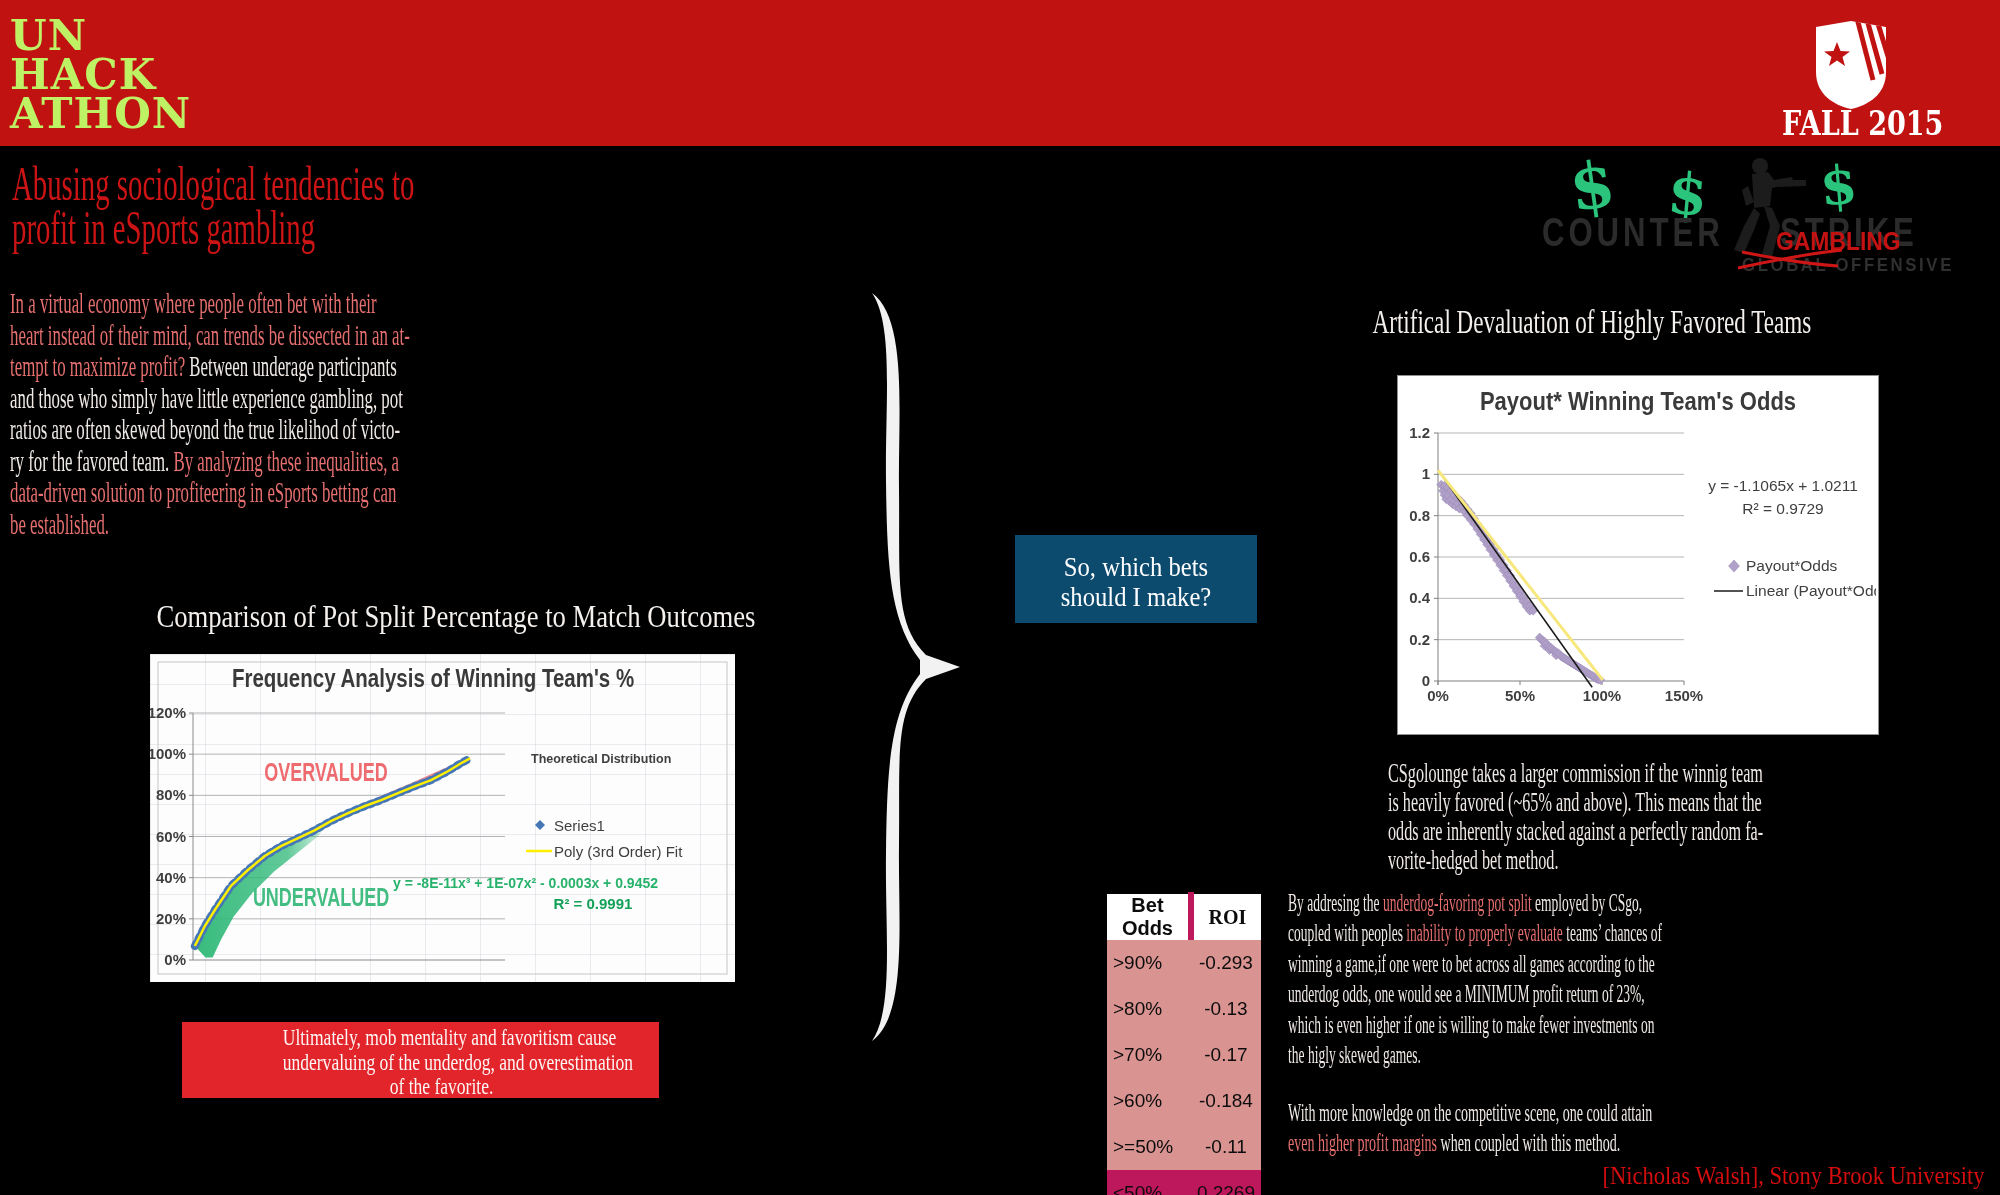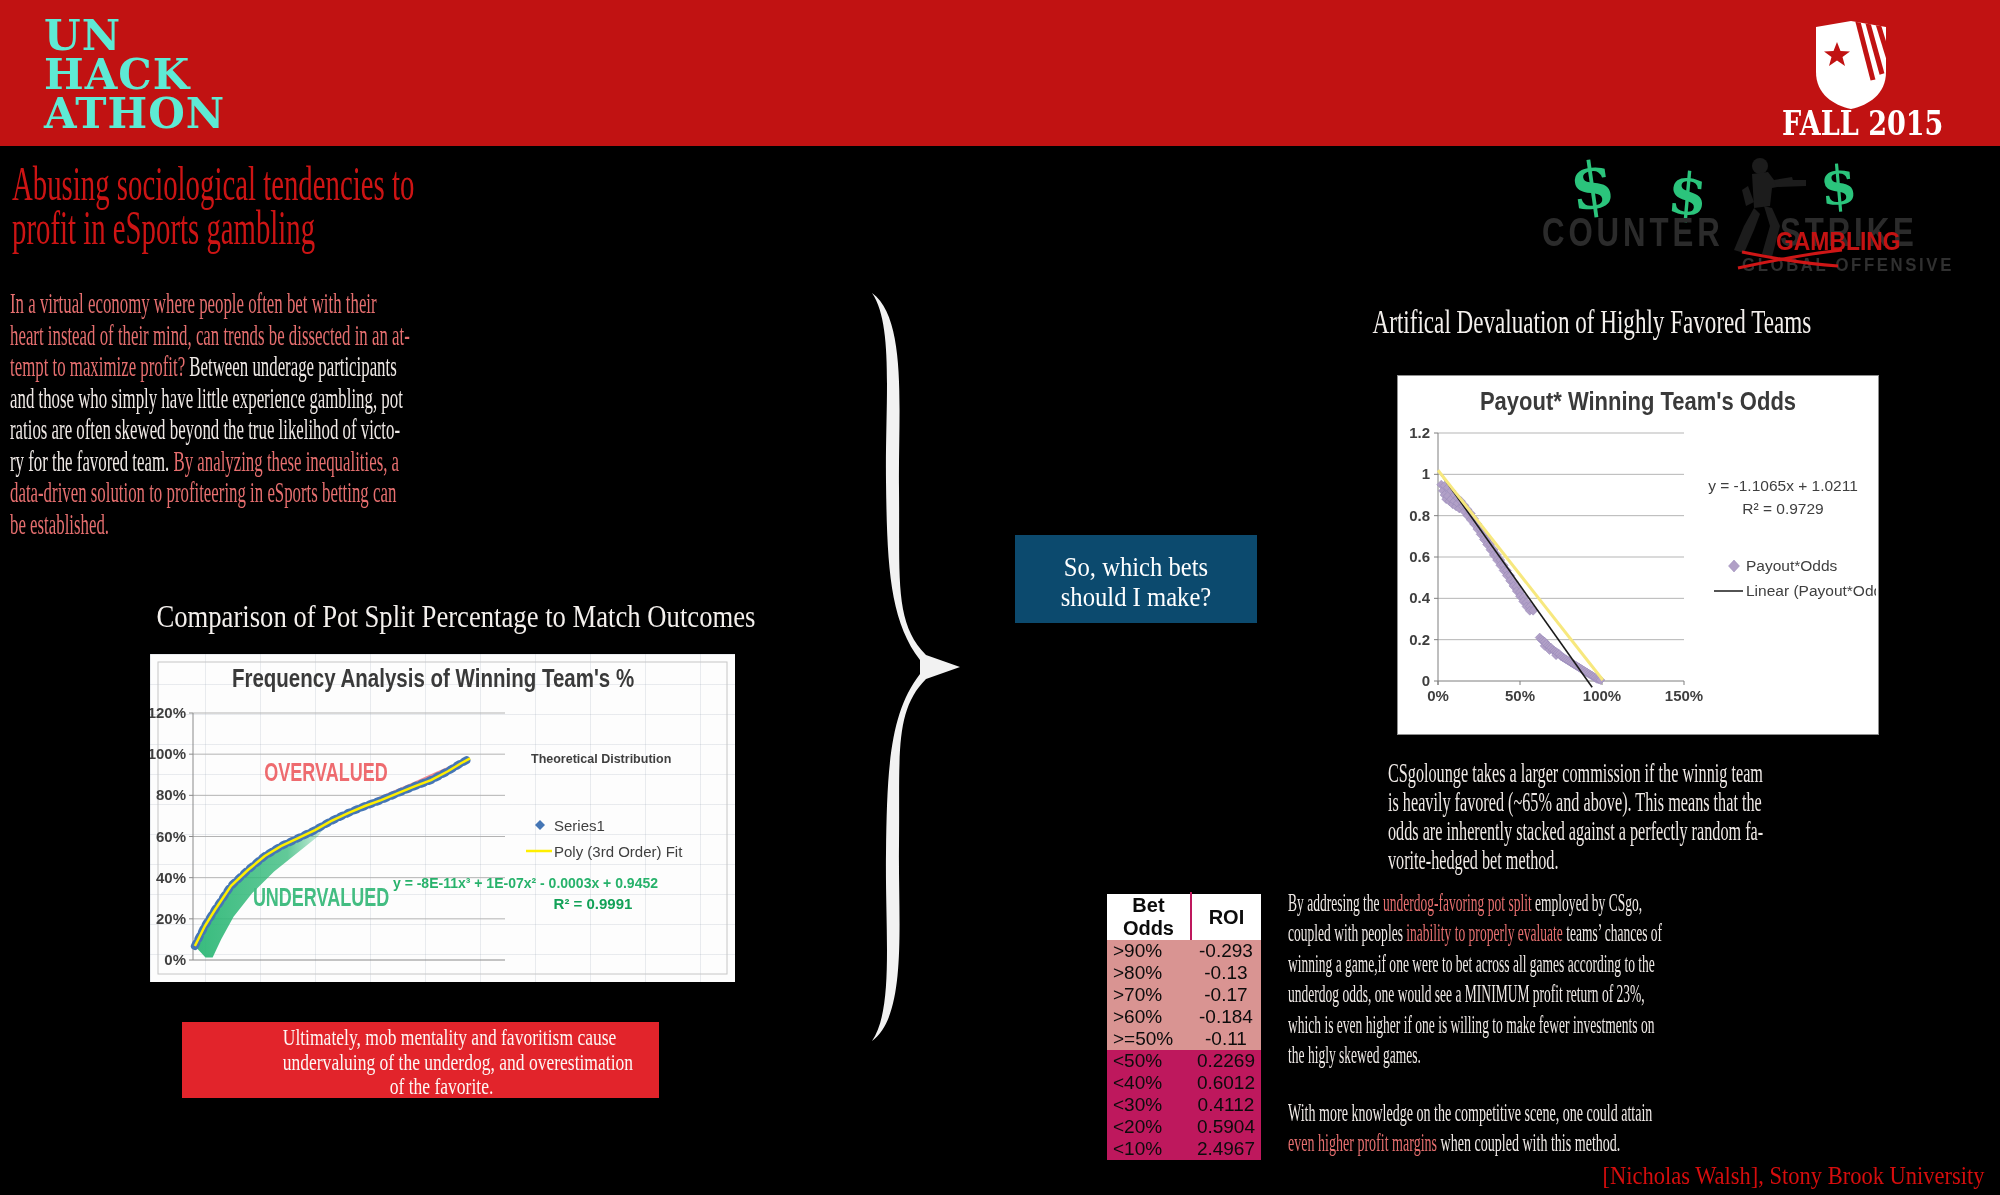--- a/index.html
+++ b/index.html
@@ -1,21 +1,21 @@
 <!DOCTYPE html>
 <html><head>
 <meta charset="utf-8">
 <style>
   html,body{margin:0;padding:0;background:#000;}
   .stage{position:relative;width:2000px;height:1195px;background:#000;overflow:hidden;
          font-family:"Liberation Serif", serif;}
   
   .banner{position:absolute;left:0;top:0;width:2000px;height:146px;background:#c11212;}
-  .logo{position:absolute;left:10px;top:16px;color:#5eead4;font-family:"DejaVu Serif",serif;
-        font-weight:bold;font-size:42px;line-height:39px;letter-spacing:1px;margin-left:34px;}
+  .logo{position:absolute;left:10px;top:16px;color:#bef264;font-family:"DejaVu Serif",serif;
+        font-weight:bold;font-size:42px;line-height:39px;letter-spacing:1px;}
   .shield{position:absolute;left:1815px;top:20px;}
   .fall{position:absolute;left:1768px;top:104px;width:156px;text-align:center;color:#fff;
         font-family:"DejaVu Serif",serif;font-weight:bold;font-size:33px;
         transform:scaleX(.82);transform-origin:center top;white-space:nowrap;}
   
   .cs-word{position:absolute;color:#2b2b2b;font-family:"Liberation Sans",sans-serif;
            font-weight:bold;font-size:40px;letter-spacing:5px;transform:scaleX(.78);
            transform-origin:left top;white-space:nowrap;}
   .dollar{position:absolute;color:#2bc47c;font-family:"DejaVu Serif",serif;font-weight:bold;}
   .gambling{position:absolute;left:1776px;top:226px;color:#c41212;font-family:"Liberation Sans",sans-serif;
@@ -47,22 +47,22 @@
                  transform:scaleX(.88);transform-origin:center top;white-space:nowrap;}
   
   .right-heading{position:absolute;left:1298px;top:304px;width:497px;text-align:center;color:#f4f0ed;
                  font-size:33px;transform:scaleX(.70);transform-origin:center top;white-space:nowrap;}
   .chart2-box{position:absolute;left:1397px;top:375px;width:480px;height:358px;background:#fff;
               border:1px solid #8f8f8f;}
   .bet-table{position:absolute;left:1105px;top:892px;width:158px;border-collapse:collapse;
              font-family:"Liberation Sans",sans-serif;font-size:19px;color:#0c0c0c;
              border:2px solid #000;}
   .bet-table th{background:#fff;font-weight:bold;font-size:20px;height:24px;padding:0 6px;}
-  .bet-table th + th{border-left:2px solid #be185d;}
-  .bet-table td{height:22px;padding:0 6px;}
+  .bet-table th + th{border-left:6px solid #be185d;font-family:Liberation Serif, serif;}
+  .bet-table td{height:22px;padding:12px 6px;}
   .bet-table td.odds{text-align:left;} .bet-table td.roi{text-align:center;}
   .bet-table tr.loss td{background:#d99492;} .bet-table tr.gain td{background:#be185d;}
   .rp{position:absolute;font-size:27px;line-height:29px;transform-origin:left top;white-space:nowrap;}
   .p1{left:1388px;top:759px;transform:scaleX(.60);}
   .p2{left:1288px;top:888px;font-size:26px;line-height:30.4px;transform:scaleX(.52);}
   .p3{left:1288px;top:1098px;font-size:26px;line-height:30px;transform:scaleX(.54);}
   .attribution{position:absolute;right:15px;top:1162px;color:#d60d0d;font-size:25px;
                transform:scaleX(.90);transform-origin:right top;white-space:nowrap;}
   svg text{font-family:"Liberation Sans",sans-serif;}
 </style>

